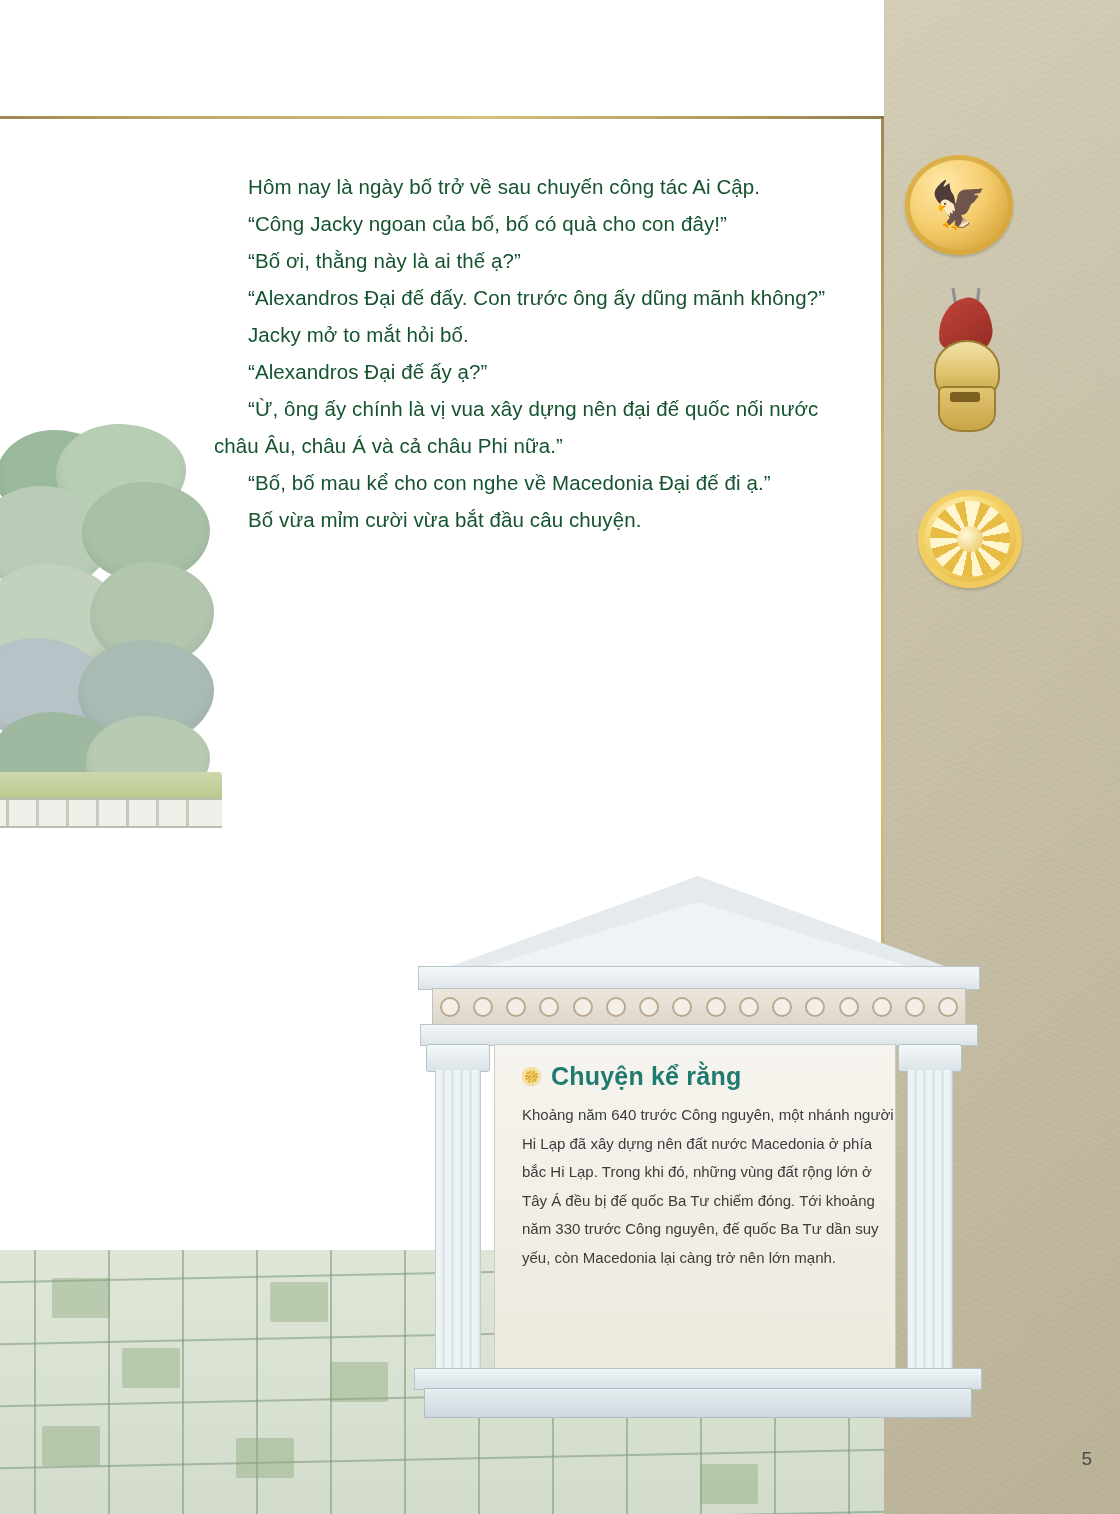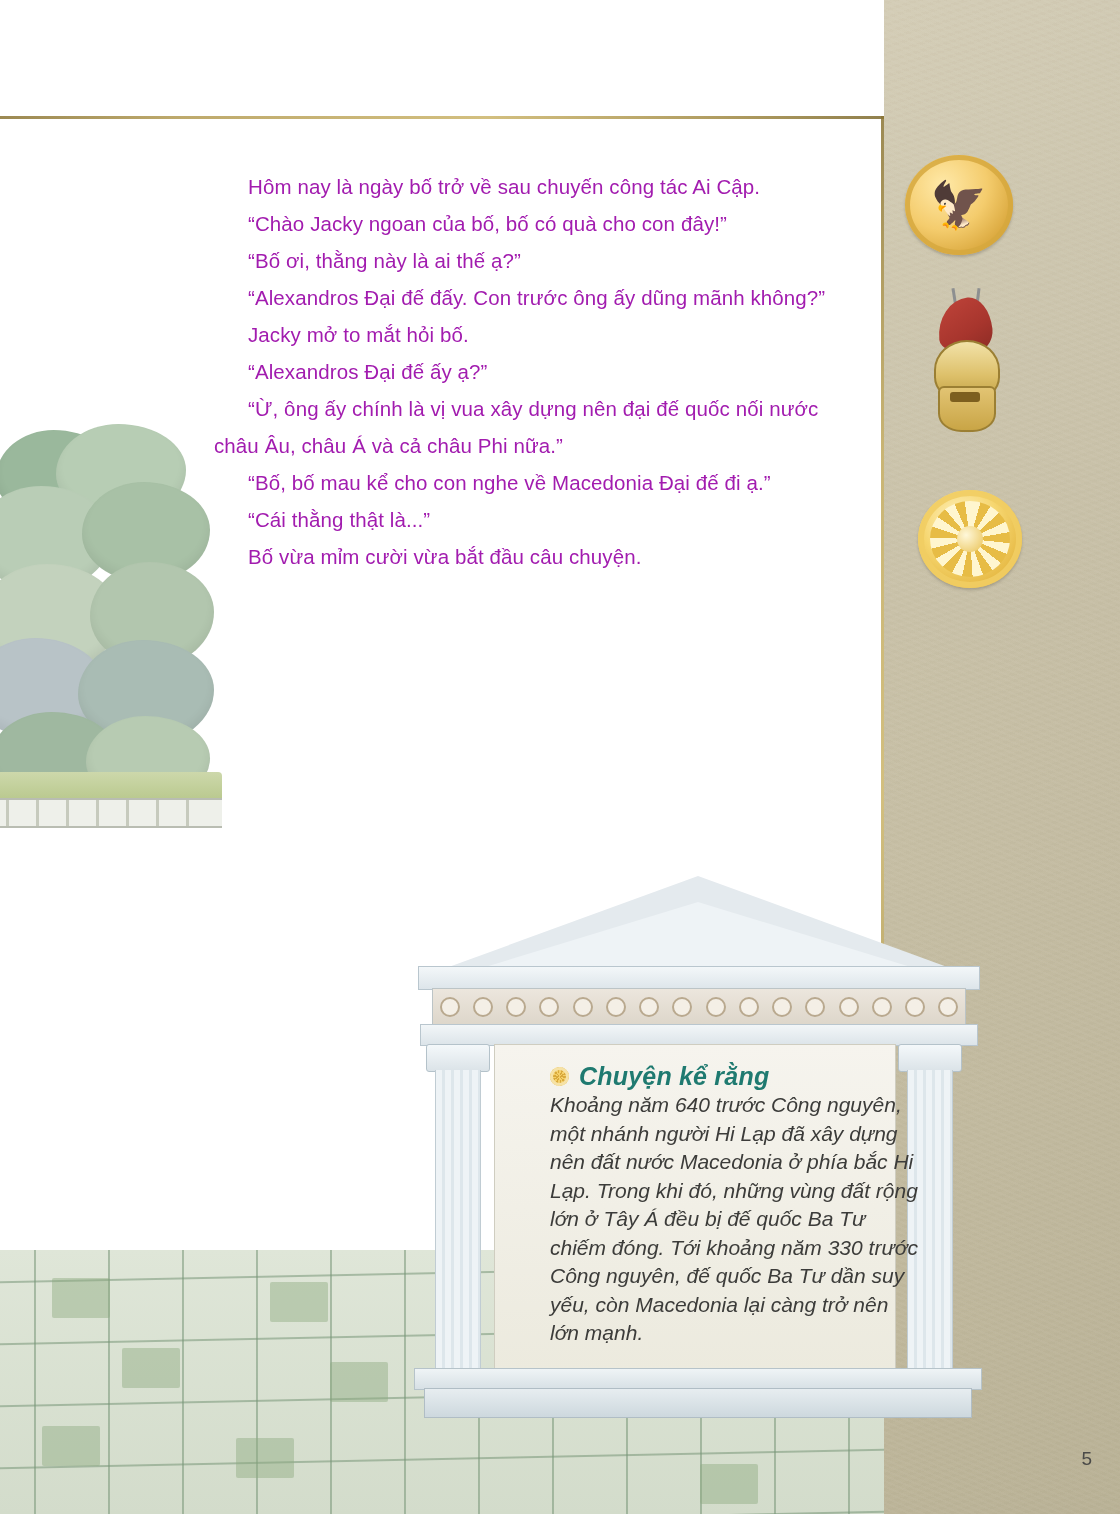--- a/index.html
+++ b/index.html
@@ -84,21 +84,21 @@
   }
 
   
   .story {
     position: absolute;
     left: 214px;
     top: 168px;
     width: 640px;
     font-size: 20.5px;
     line-height: 37px;
-    color: #a21caf;
+    color: #14532d;
     letter-spacing: .1px;
   }
   .story p {
     margin: 0;
     text-indent: 34px;
   }
 
   
   .tree {
     position: absolute;
@@ -349,43 +349,43 @@
     position: absolute;
     left: 34px; top: 512px;
     width: 546px; height: 28px;
     background: linear-gradient(180deg,#e7edf0 0%, #cdd8de 100%);
     border: 1px solid #b0bdc5;
   }
 
   
   .sidebar-box {
     position: absolute;
-    left: 550px;
+    left: 522px;
     top: 1062px;
     width: 380px;
-    font-style: italic;
   }
   .sidebar-title {
     display: flex;
     align-items: center;
     gap: 10px;
     font-size: 25px;
     font-weight: bold;
     color: #1f7a70;
     letter-spacing: .2px;
   }
   .sun-bullet {
     width: 19px; height: 19px;
     border-radius: 50%;
     background: repeating-conic-gradient(from 0deg, #f4d06a 0deg 18deg, #d9a93a 18deg 36deg);
     box-shadow: inset 0 0 0 3px #f6e2a6;
     flex: 0 0 auto;
   }
   .sidebar-body {
-    font-size: 21px;
+    margin-top: 10px;
+    font-size: 15px;
     line-height: 28.5px;
     color: #3c3c3a;
     width: 372px;
   }
 
   .page-number {
     position: absolute;
     right: 28px;
     bottom: 44px;
     font-size: 19px;
@@ -402,28 +402,27 @@
 
   <div class="paper">
     <div class="paper-white-upper"></div>
     <div class="paper-edge-top"></div>
     <div class="paper-edge-right"></div>
     <div class="paper-white"></div>
   </div>
 
   <div class="story">
     <p>Hôm nay là ngày bố trở về sau chuyến công tác Ai Cập.</p>
-    <p>“Chào Jacky ngoan của bố, bố có quà cho con đây!”</p>
+    <p>“Công Jacky ngoan của bố, bố có quà cho con đây!”</p>
     <p>“Bố ơi, thằng này là ai thế ạ?”</p>
     <p>“Alexandros Đại đế đấy. Con trước ông ấy dũng mãnh không?”</p>
     <p>Jacky mở to mắt hỏi bố.</p>
     <p>“Alexandros Đại đế ấy ạ?”</p>
     <p>“Ừ, ông ấy chính là vị vua xây dựng nên đại đế quốc nối nước châu Âu, châu Á và cả châu Phi nữa.”</p>
     <p>“Bố, bố mau kể cho con nghe về Macedonia Đại đế đi ạ.”</p>
-    <p>“Cái thằng thật là...”</p>
     <p>Bố vừa mỉm cười vừa bắt đầu câu chuyện.</p>
   </div>
 
   <div class="tree">
     <div class="leaf" style="left:10px;  top:6px;   width:120px; height:92px;  background:#9ab89c;"></div>
     <div class="leaf" style="left:70px;  top:0px;   width:130px; height:96px;  background:#b7cdb4;"></div>
     <div class="leaf" style="left:-10px; top:62px;  width:136px; height:104px; background:#b9cdb6;"></div>
     <div class="leaf" style="left:96px;  top:58px;  width:128px; height:100px; background:#a8c1a6;"></div>
     <div class="leaf" style="left:-6px;  top:140px; width:140px; height:108px; background:#c3d2bd;"></div>
     <div class="leaf" style="left:104px; top:138px; width:124px; height:104px; background:#b2c6ae;"></div>

